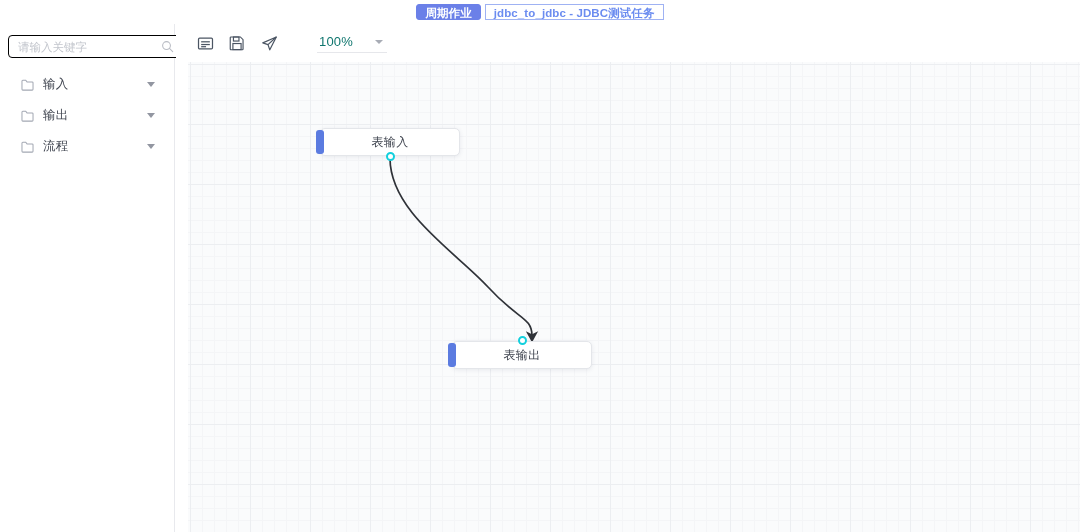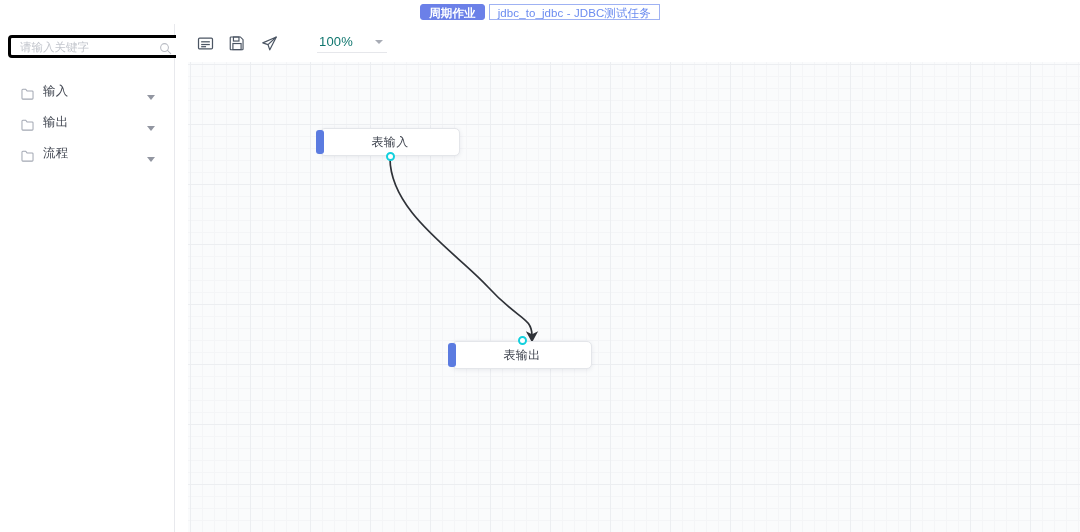--- a/index.html
+++ b/index.html
@@ -43,38 +43,39 @@
     background: #6b80e8;
     color: #ffffff;
     font-weight: bold;
     border: 1px solid #6b80e8;
   }
   .tab-inactive {
     background: #ffffff;
     color: #6b8cf0;
     border: 1px solid #9fb2f3;
     border-radius: 0;
+    font-weight: bold;
   }
 
   
   .sidebar {
     position: absolute;
     left: 0; top: 24px;
     width: 175px;
     height: 508px;
     background: #ffffff;
     border-right: 1px solid #e8e9ed;
     box-sizing: border-box;
   }
   .search-wrap {
     position: absolute;
     left: 8px; top: 11px;
     width: 174px;
     height: 23px;
-    border: 3px solid #000000;
+    border: 1px solid #000000;
     border-radius: 4px;
     box-sizing: border-box;
     background: #ffffff;
     display: flex;
     align-items: center;
   }
   .search-input {
     border: 0;
     outline: 0;
     background: transparent;
@@ -91,21 +92,21 @@
     position: absolute;
     right: 7px; top: 4px;
     width: 13px; height: 13px;
     color: #b9bcc4;
   }
 
   .tree { position: absolute; left: 0; top: 45px; width: 175px; }
   .tree-item {
     height: 31px;
     display: flex;
-    align-items: flex-end;
+    align-items: center;
     padding-left: 21px;
     padding-right: 14px;
     box-sizing: border-box;
     cursor: pointer;
     position: relative;
     font-family: Liberation Serif, serif;
   }
   .folder-ico {
     width: 13px; height: 12px;
     margin-right: 9px;

